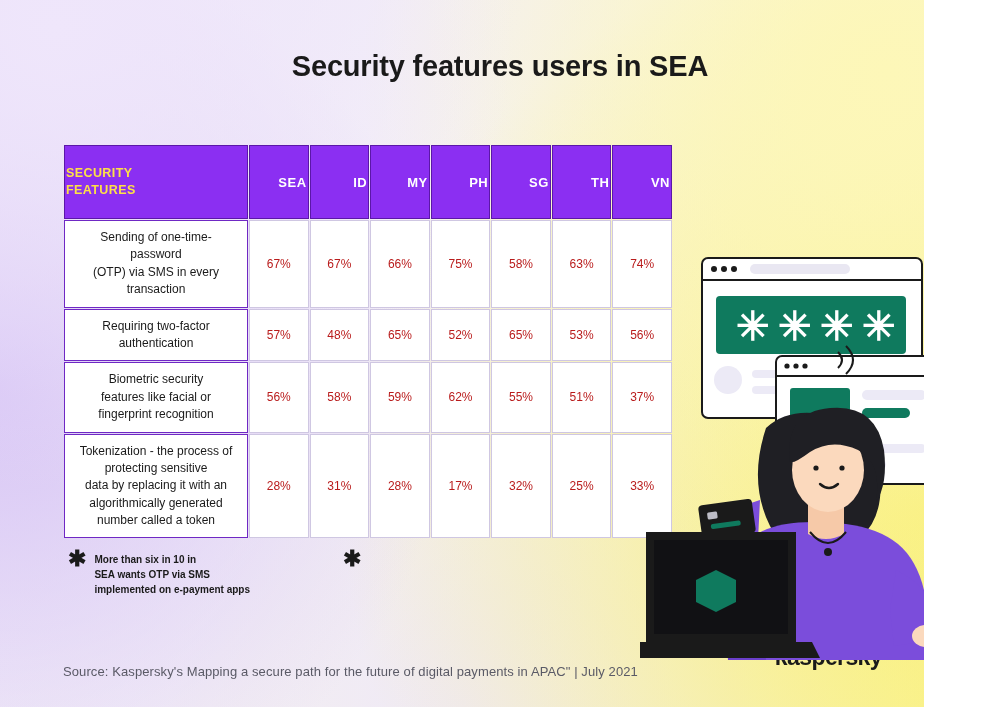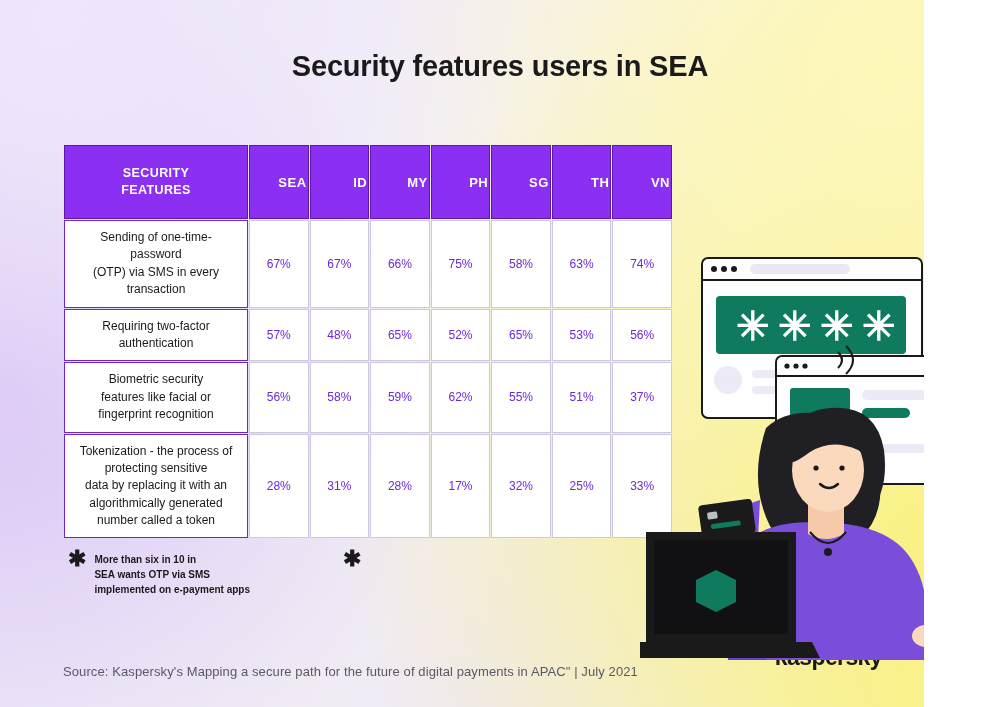--- a/index.html
+++ b/index.html
@@ -50,29 +50,29 @@
   }
   table.data {
     border-collapse: separate;
     border-spacing: 1px;
     width: 610px;
     table-layout: fixed;
   }
   table.data th.head-main {
     background: #8f2ff5;
     background: #8b2ff2;
-    color: #ffffff;
+    color: #fde047;
     font-size: 12.5px;
     font-weight: bold;
     letter-spacing: 0.4px;
     line-height: 1.35;
     height: 70px;
     width: 180px;
     vertical-align: middle;
-    text-align: center;
+    text-align: left;
     border: 1px solid #5b17a8;
   }
   table.data th.head-col {
     background: #8b2ff2;
     color: #ffffff;
     font-size: 13px;
     font-weight: bold;
     letter-spacing: 0.5px;
     height: 70px;
     vertical-align: middle;
@@ -84,21 +84,21 @@
     color: #1a1a1a;
     font-size: 12px;
     line-height: 1.45;
     text-align: center;
     vertical-align: middle;
     padding: 8px 10px;
     border: 1px solid #6f28c4;
   }
   table.data td.val {
     background: #ffffff;
-    color: #6d28d9;
+    color: #b91c1c;
     font-size: 12px;
     text-align: center;
     vertical-align: middle;
     border: 1px solid #cfc7e2;
   }
 
   
   .notes {
     position: absolute;
     left: 63px;

